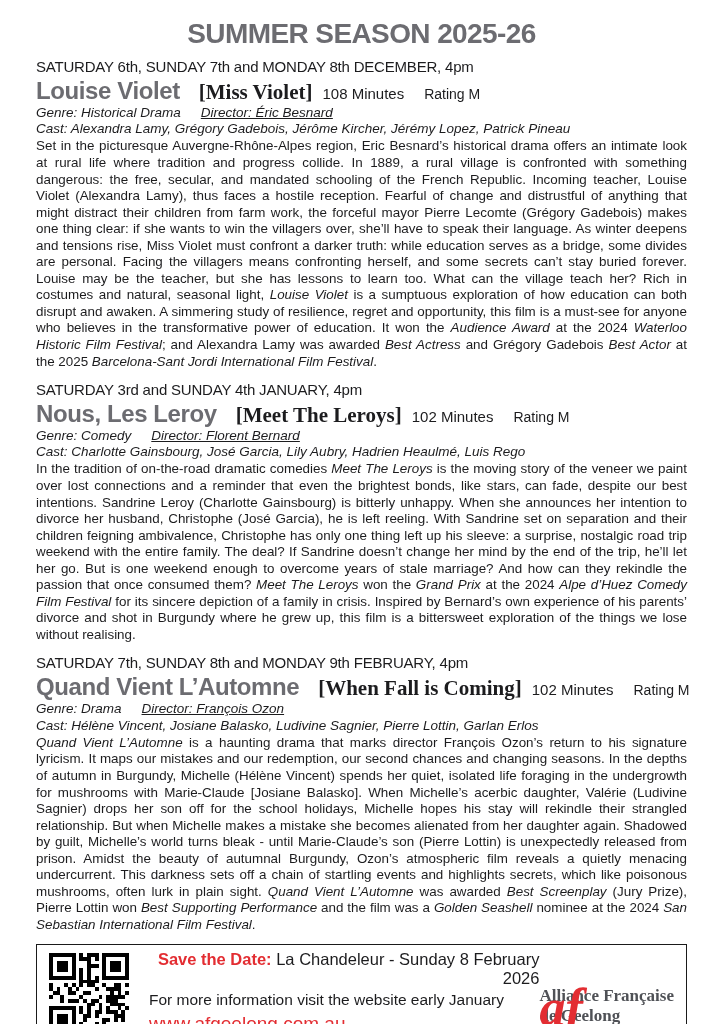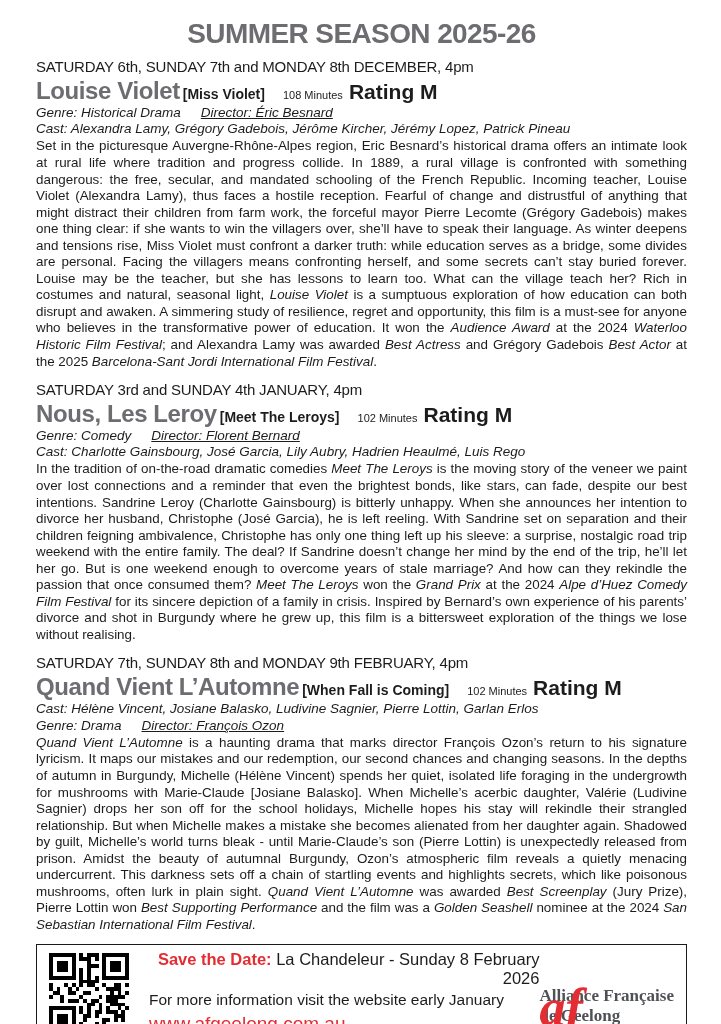--- a/index.html
+++ b/index.html
@@ -15,23 +15,23 @@
     text-align:center;
     color:var(--gray, #6c6c71);
     font-size:28px; font-weight:bold; letter-spacing:-0.6px;
     margin:2px 0 8px 0;
   }
 
   .film { margin-bottom:11px; }
   .film-dates { font-size:15px; font-weight:normal; letter-spacing:-0.2px; margin-bottom:2px; }
   .film-titlerow { display:flex; align-items:baseline; white-space:nowrap; }
   .film-title { color:var(--gray, #6c6c71); font-size:24px; font-weight:bold; letter-spacing:-0.4px; }
-  .film-subtitle { font-size:14px; font-weight:bold; margin-left:3px; }
-  .film-duration { font-size:11px; margin-left:18px; }
-  .film-rating { font-size:21px; margin-left:6px;font-weight:bold; }
+  .film-subtitle { font-size:21px; font-weight:bold; margin-left:19px;font-family:Liberation Serif, serif; }
+  .film-duration { font-size:15px; margin-left:10px; }
+  .film-rating { font-size:14px; margin-left:20px; }
   .film-credits { font-style:italic; font-size:13.5px; line-height:16.2px; }
   .film-credits .director { margin-left:20px;text-decoration:underline; }
   .film-synopsis {
     font-size:13.4px; line-height:16.55px;
     text-align:justify; margin-top:1px;
   }
 
   .footer-box {
     margin-top:4px;
     border:1.5px solid #1a1a1a;
@@ -92,24 +92,24 @@
   </section>
 
   <section class="film">
     <div class="film-dates">SATURDAY 7th, SUNDAY 8th and MONDAY 9th FEBRUARY, 4pm</div>
     <div class="film-titlerow">
       <span class="film-title">Quand Vient L’Automne</span>
       <span class="film-subtitle">[When Fall is Coming]</span>
       <span class="film-duration">102 Minutes</span>
       <span class="film-rating">Rating M</span>
     </div>
-    <div class="film-credits">Cast: Hélène Vincent, Josiane Balasko, Ludivine Sagnier, Pierre Lottin, Garlan Erlos</div>
     <div class="film-credits">
       <span>Genre: Drama</span><span class="director">Director: François Ozon</span>
     </div>
+    <div class="film-credits">Cast: Hélène Vincent, Josiane Balasko, Ludivine Sagnier, Pierre Lottin, Garlan Erlos</div>
     <div class="film-synopsis"><i>Quand Vient L’Automne</i><span> is a haunting drama that marks director François Ozon’s return to his signature lyricism. It maps our mistakes and our redemption, our second chances and changing seasons. In the depths of autumn in Burgundy, Michelle (Hélène Vincent) spends her quiet, isolated life foraging in the undergrowth for mushrooms with Marie-Claude [Josiane Balasko]. When Michelle’s acerbic daughter, Valérie (Ludivine Sagnier) drops her son off for the school holidays, Michelle hopes his stay will rekindle their strangled relationship. But when Michelle makes a mistake she becomes alienated from her daughter again. Shadowed by guilt, Michelle’s world turns bleak - until Marie-Claude’s son (Pierre Lottin) is unexpectedly released from prison. Amidst the beauty of autumnal Burgundy, Ozon’s atmospheric film reveals a quietly menacing undercurrent. This darkness sets off a chain of startling events and highlights secrets, which like poisonous mushrooms, often lurk in plain sight. </span><i>Quand Vient L’Automne</i><span> was awarded </span><i>Best Screenplay</i><span> (Jury Prize), Pierre Lottin won </span><i>Best Supporting Performance</i><span> and the film was a </span><i>Golden Seashell</i><span> nominee at the 2024 </span><i>San Sebastian International Film Festival</i><span>.</span></div>
   </section>
 
   <div class="footer-box">
     <svg class="qr" id="qr" viewBox="0 0 21 21" shape-rendering="crispEdges">
         <rect x="8" y="0" width="1" height="1" fill="#000"></rect>
         <rect x="10" y="0" width="1" height="1" fill="#000"></rect>
         <rect x="11" y="0" width="1" height="1" fill="#000"></rect>
         <rect x="12" y="0" width="1" height="1" fill="#000"></rect>
         <rect x="8" y="1" width="1" height="1" fill="#000"></rect>

